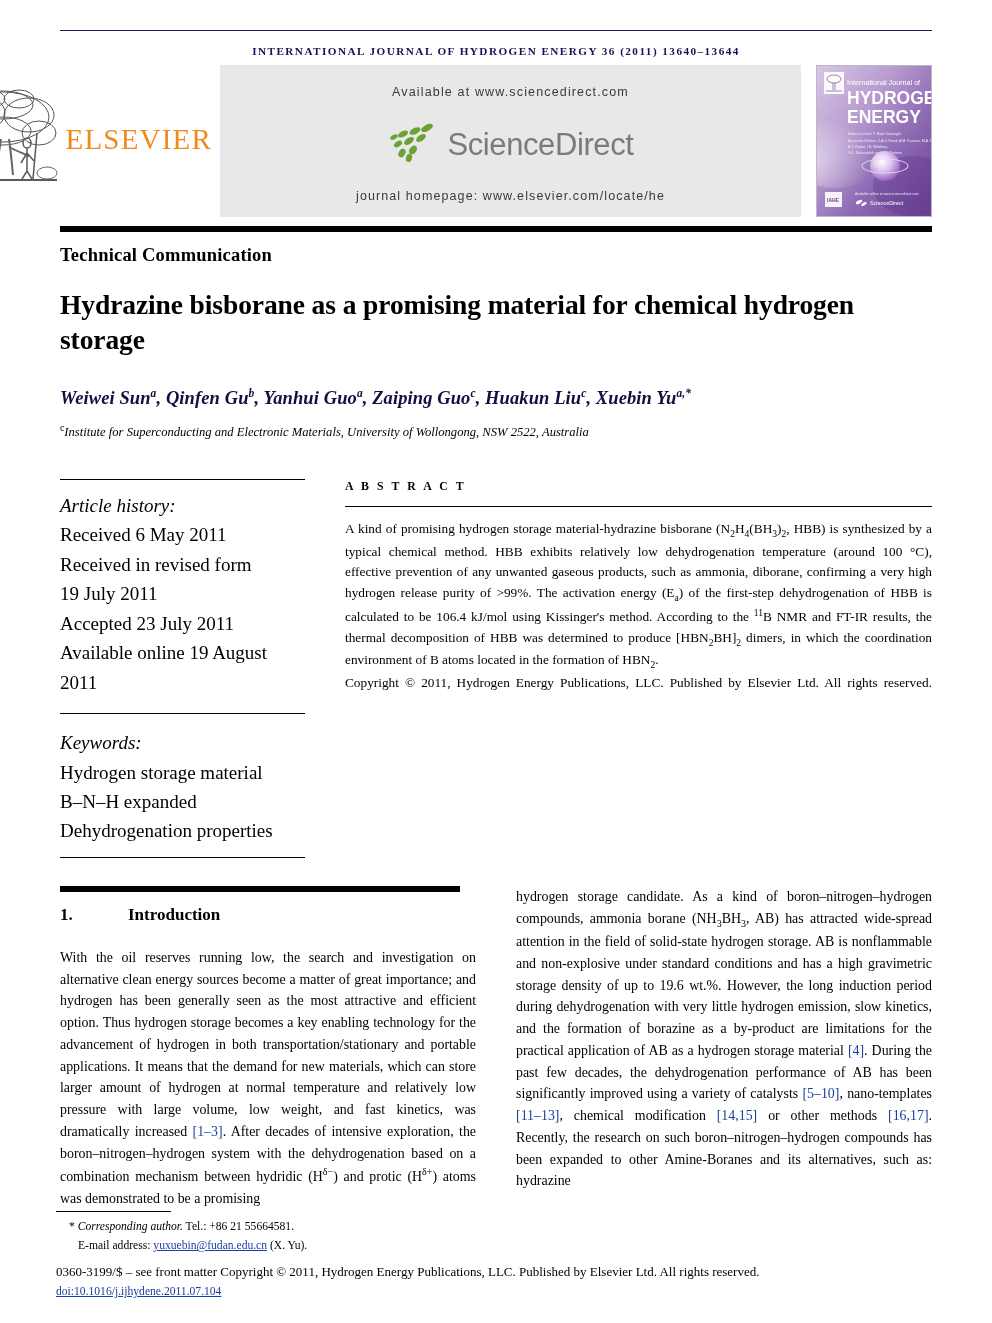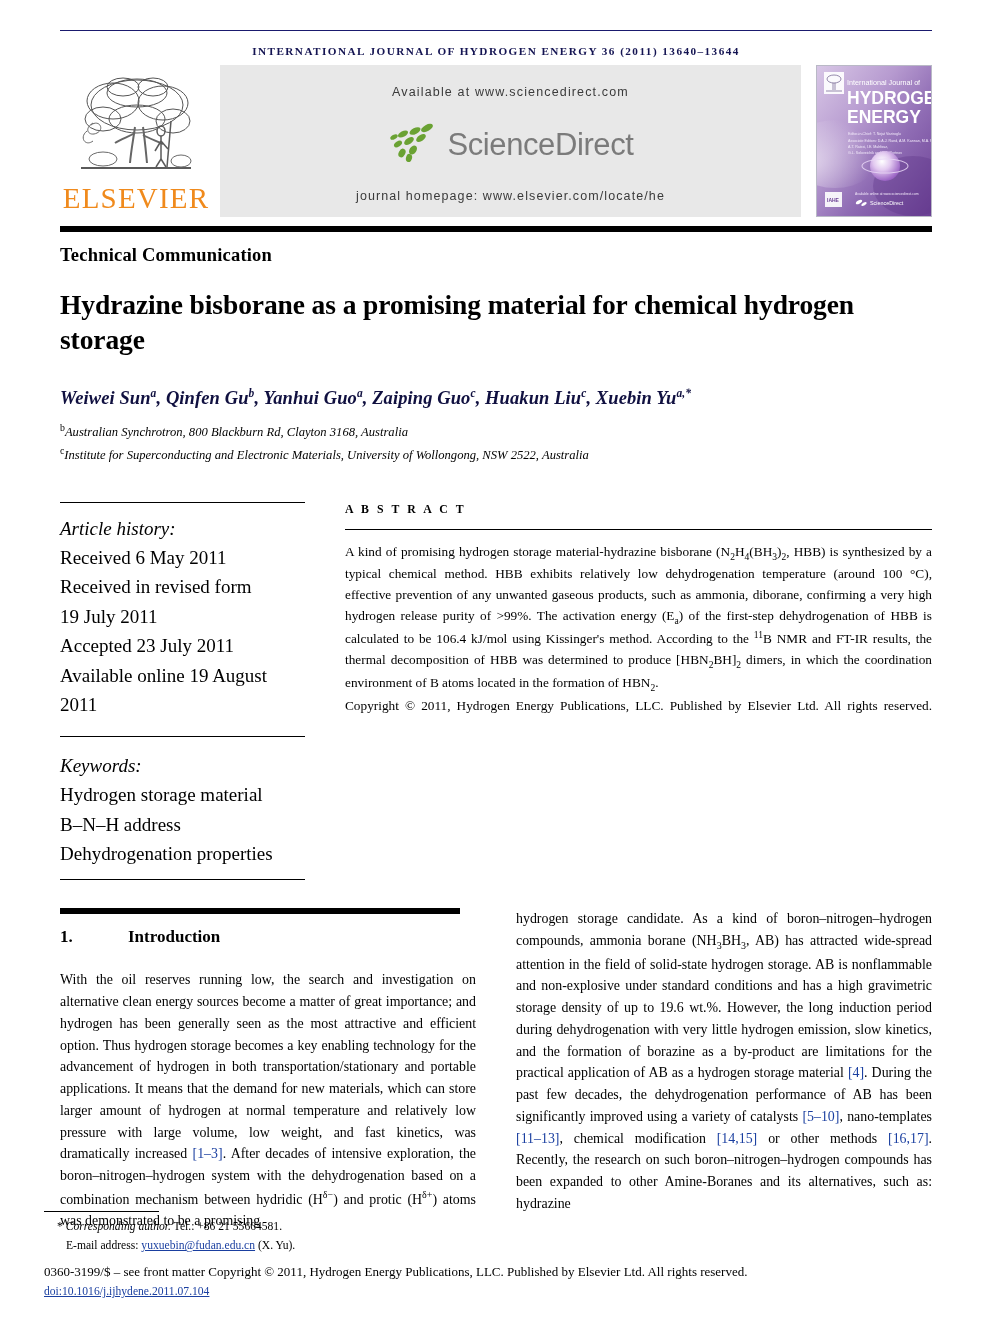--- a/index.html
+++ b/index.html
@@ -45,21 +45,21 @@
   .masthead {
     display: flex;
     align-items: stretch;
     height: 152px;
     margin-top: 2px;
   }
   .elsevier-logo {
     width: 152px;
     flex: 0 0 152px;
     display: flex;
-    flex-direction: column;
+    flex-direction: row;
     align-items: center;
     justify-content: flex-end;
     padding-bottom: 4px;
   }
   .tree-svg { display:block; }
   .elsevier-word {
     font-family: "Liberation Serif", serif;
     font-size: 29px;
     letter-spacing: 1.2px;
     color: #f08a1c;
@@ -234,21 +234,21 @@
   }
   .para.first { margin-top: 22px; }
   .para.cont { margin-top: 0; }
   .ref { color: #1a3fa0; }
   sub { font-size: 0.72em; }
   sup { font-size: 0.72em; }
 
   
   .footer {
     position: absolute;
-    left: 44px;
+    left: 56px;
     right: 60px;
     bottom: 52px;
   }
   .foot-rule {
     border-top: 1px solid #000;
     width: 115px;
     margin-bottom: 5px;
   }
   .foot-line {
     font-family: "Liberation Serif", serif;
@@ -400,44 +400,41 @@
     </div>
   </div>
 
   <div class="thick-rule-full"></div>
 
   <div class="doc-type">Technical Communication</div>
   <h1 class="title">Hydrazine bisborane as a promising material for chemical hydrogen storage</h1>
   <div class="authors">Weiwei Sun<sup>a</sup>, Qinfen Gu<sup>b</sup>, Yanhui Guo<sup>a</sup>, Zaiping Guo<sup>c</sup>, Huakun Liu<sup>c</sup>, Xuebin Yu<sup>a,*</sup></div>
   <div class="affils">
     <div class="affil">
-      <sup>b</sup><span>Australian Synchrotron, 800 Blackburn Rd, Clayton 3168, Australia</span>
-    </div>
-    <div class="affil">
       <sup>c</sup><span>Institute for Superconducting and Electronic Materials, University of Wollongong, NSW 2522, Australia</span>
     </div>
   </div>
 
   <div class="infoblock">
 
     <div class="col-info">
       <div class="hr-thin"></div>
       <div class="info-body hist-block">
         <div class="info-line info-label">Article history:</div>
         <div class="info-line">Received 6 May 2011</div>
         <div class="info-line">Received in revised form</div>
         <div class="info-line">19 July 2011</div>
         <div class="info-line">Accepted 23 July 2011</div>
         <div class="info-line">Available online 19 August 2011</div>
       </div>
       <div class="hr-thin"></div>
       <div class="kw-block">
         <div class="info-line info-label">Keywords:</div>
         <div class="info-line">Hydrogen storage material</div>
-        <div class="info-line">B–N–H address</div>
+        <div class="info-line">B–N–H expanded</div>
         <div class="info-line">Dehydrogenation properties</div>
       </div>
       <div class="hr-thin"></div>
     </div>
 
     <div class="col-gap"></div>
 
     <div class="col-abs">
       <div class="sec-head">A B S T R A C T</div>
       <div class="hr-thin"></div>

